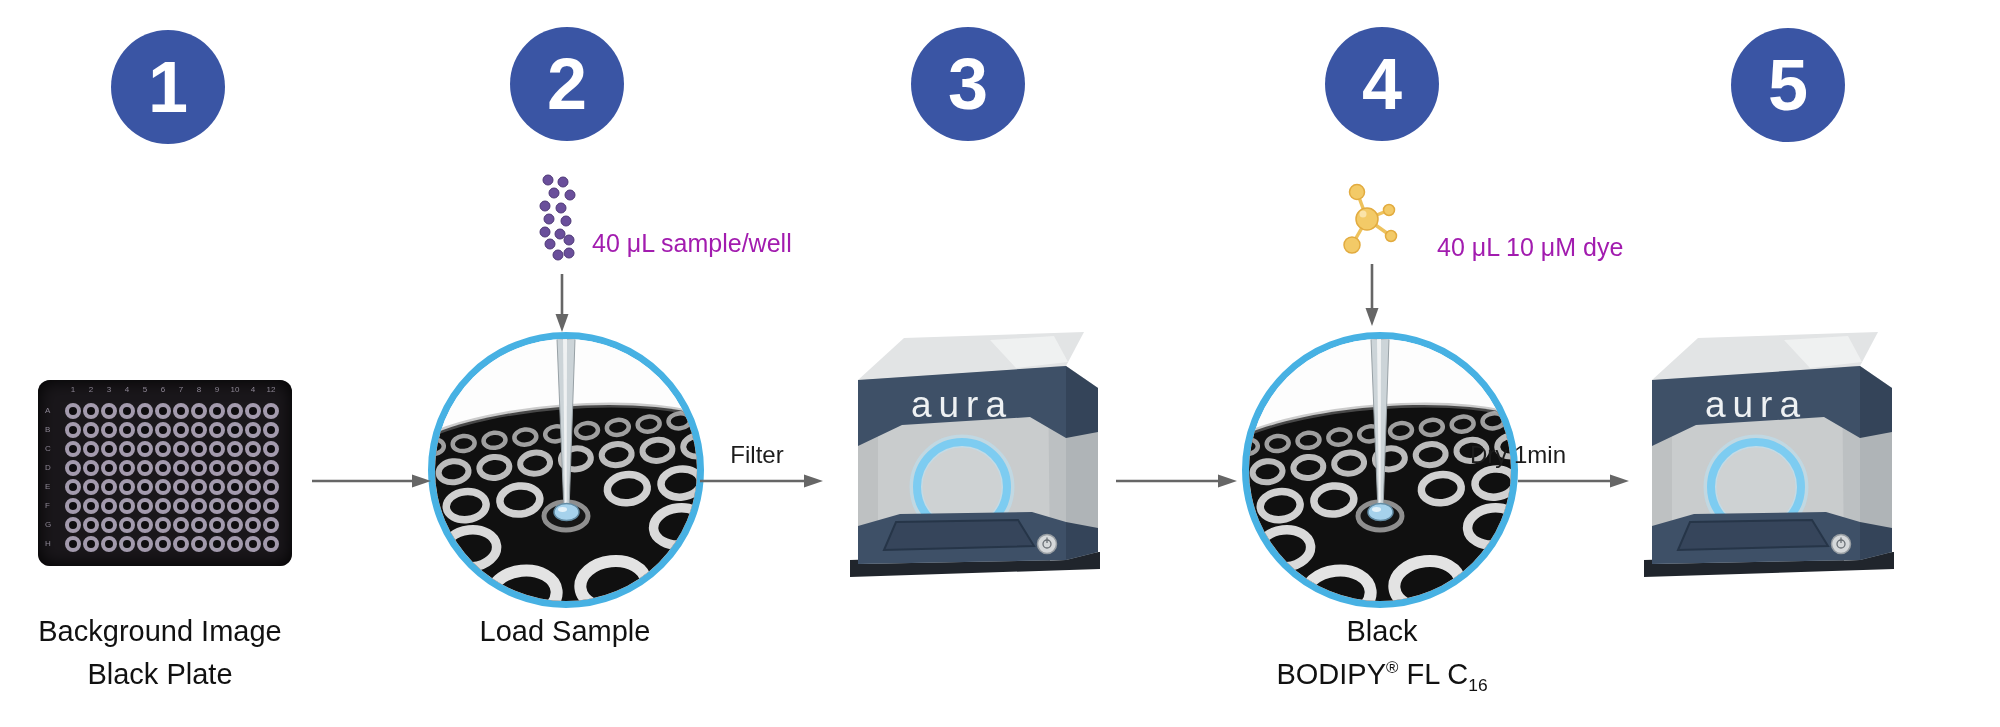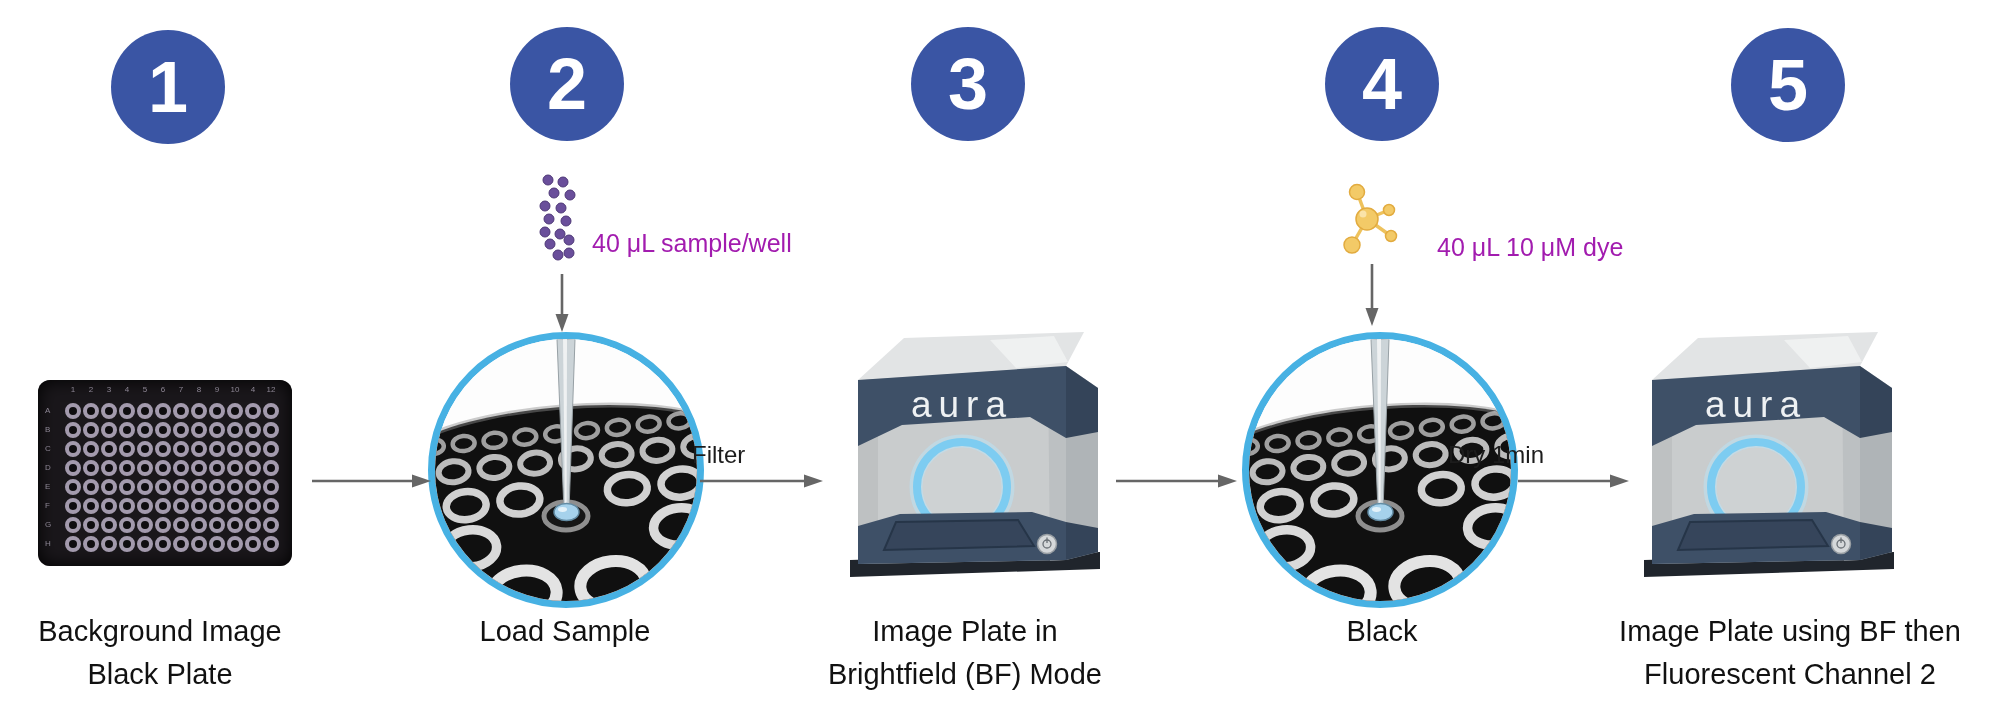--- a/index.html
+++ b/index.html
@@ -48,21 +48,21 @@
   .inst5{left:1634px;top:324px}
 
   
   .arrow{position:absolute}
   .ar12{left:312px;top:472px}
   .ar23{left:700px;top:472px}
   .ar34{left:1116px;top:472px}
   .ar45{left:1518px;top:472px}
   .down2{left:553px;top:274px}
   .down4{left:1363px;top:264px}
-  .connector-label{position:absolute;font-size:24px;color:#1c1c1c;}
+  .connector-label{position:absolute;font-size:24px;color:#1c1c1c;text-align:center}
   .filter-label{left:692px;top:441px;width:130px}
   .dry-label{left:1448px;top:441px;width:140px}
 
   
   .annot{position:absolute;font-size:25px;color:#a21caf;white-space:nowrap}
   .annot-2{left:592px;top:229px}
   .annot-4{left:1437px;top:233px}
   .deco{position:absolute}
   .drops{left:535px;top:170px}
   .molecule{left:1330px;top:172px}
@@ -422,25 +422,18 @@
     <polygon points="92,2.5 111,9 92,15.5" fill="#666666"></polygon>
   </svg>
 
   <div class="label label-2">
     <div>Load Sample</div>
   </div>
   <div class="label label-1">
     <div>Background Image</div>
     <div>Black Plate</div>
   </div>
-  <div class="label label-3">
-    <div>Image Plate in</div>
-    <div>Brightfield (BF) Mode</div>
-  </div>
   <div class="label label-4">
     <div>Black</div>
+    <div><span>BODIPY</span><span class="reg">®</span><span> FL C</span><sub>16</sub></div>
   </div>
-  <div class="label label-5">
-    <div>Image Plate using BF then</div>
-    <div>Fluorescent Channel 2</div>
-  </div>
 
 </div>
 
 </body></html>

